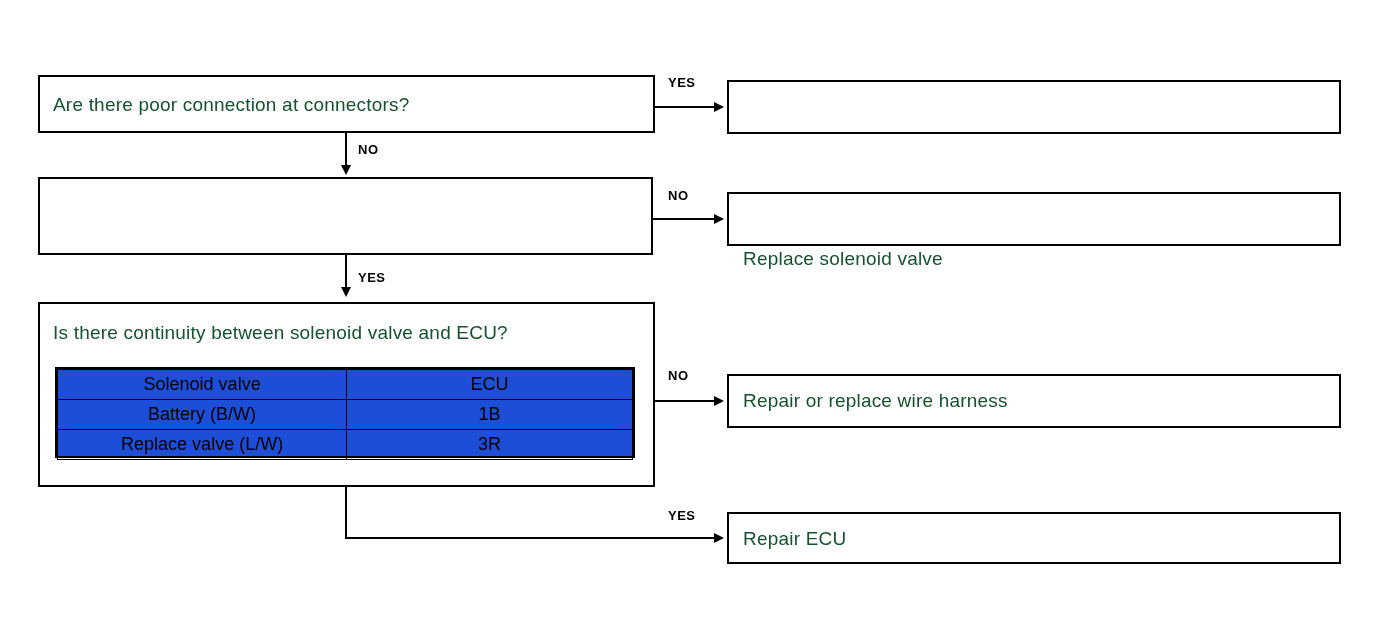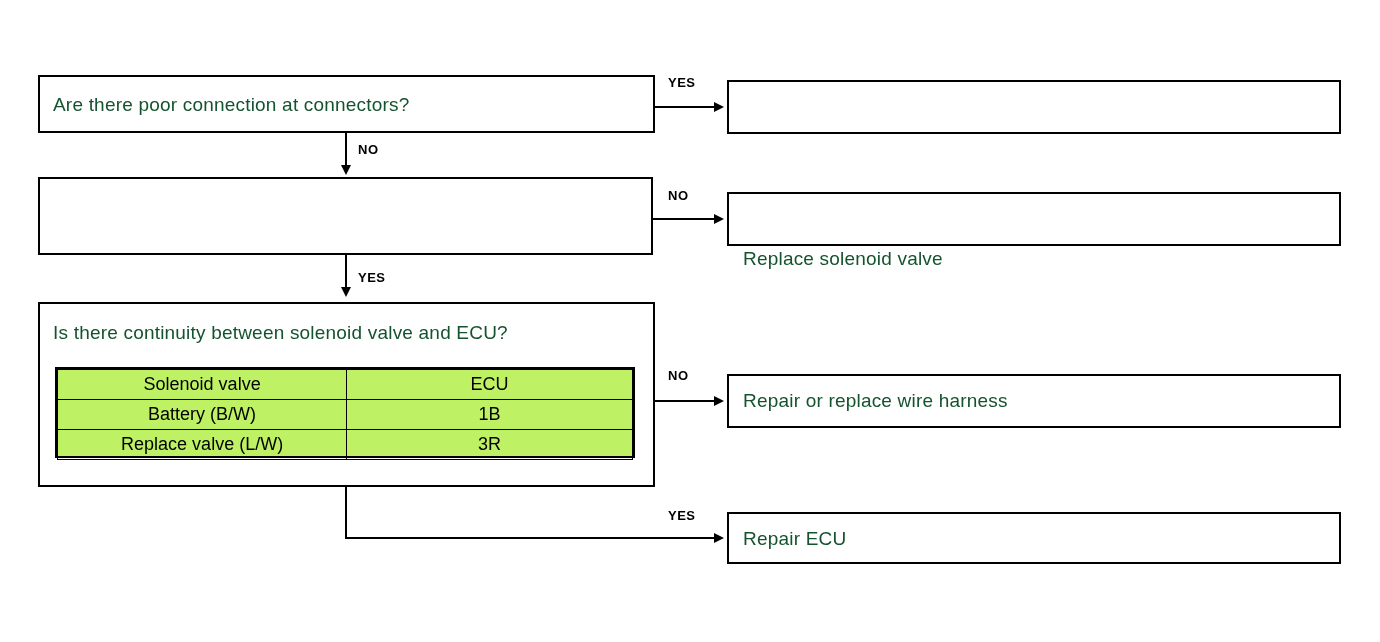--- a/index.html
+++ b/index.html
@@ -57,21 +57,21 @@
 
   
   #spec-table {
     position: absolute;
     left: 55px;
     top: 367px;
     width: 580px;
     height: 91px;
     border: 2px solid #000;
     border-collapse: collapse;
-    background: #bef264;
+    background: #1d4ed8;
     box-sizing: border-box;
   }
   #spec-table table {
     width: 100%;
     height: 100%;
     border-collapse: collapse;
     table-layout: fixed;
   }
   #spec-table td, #spec-table th {
     border: 1px solid #000;

